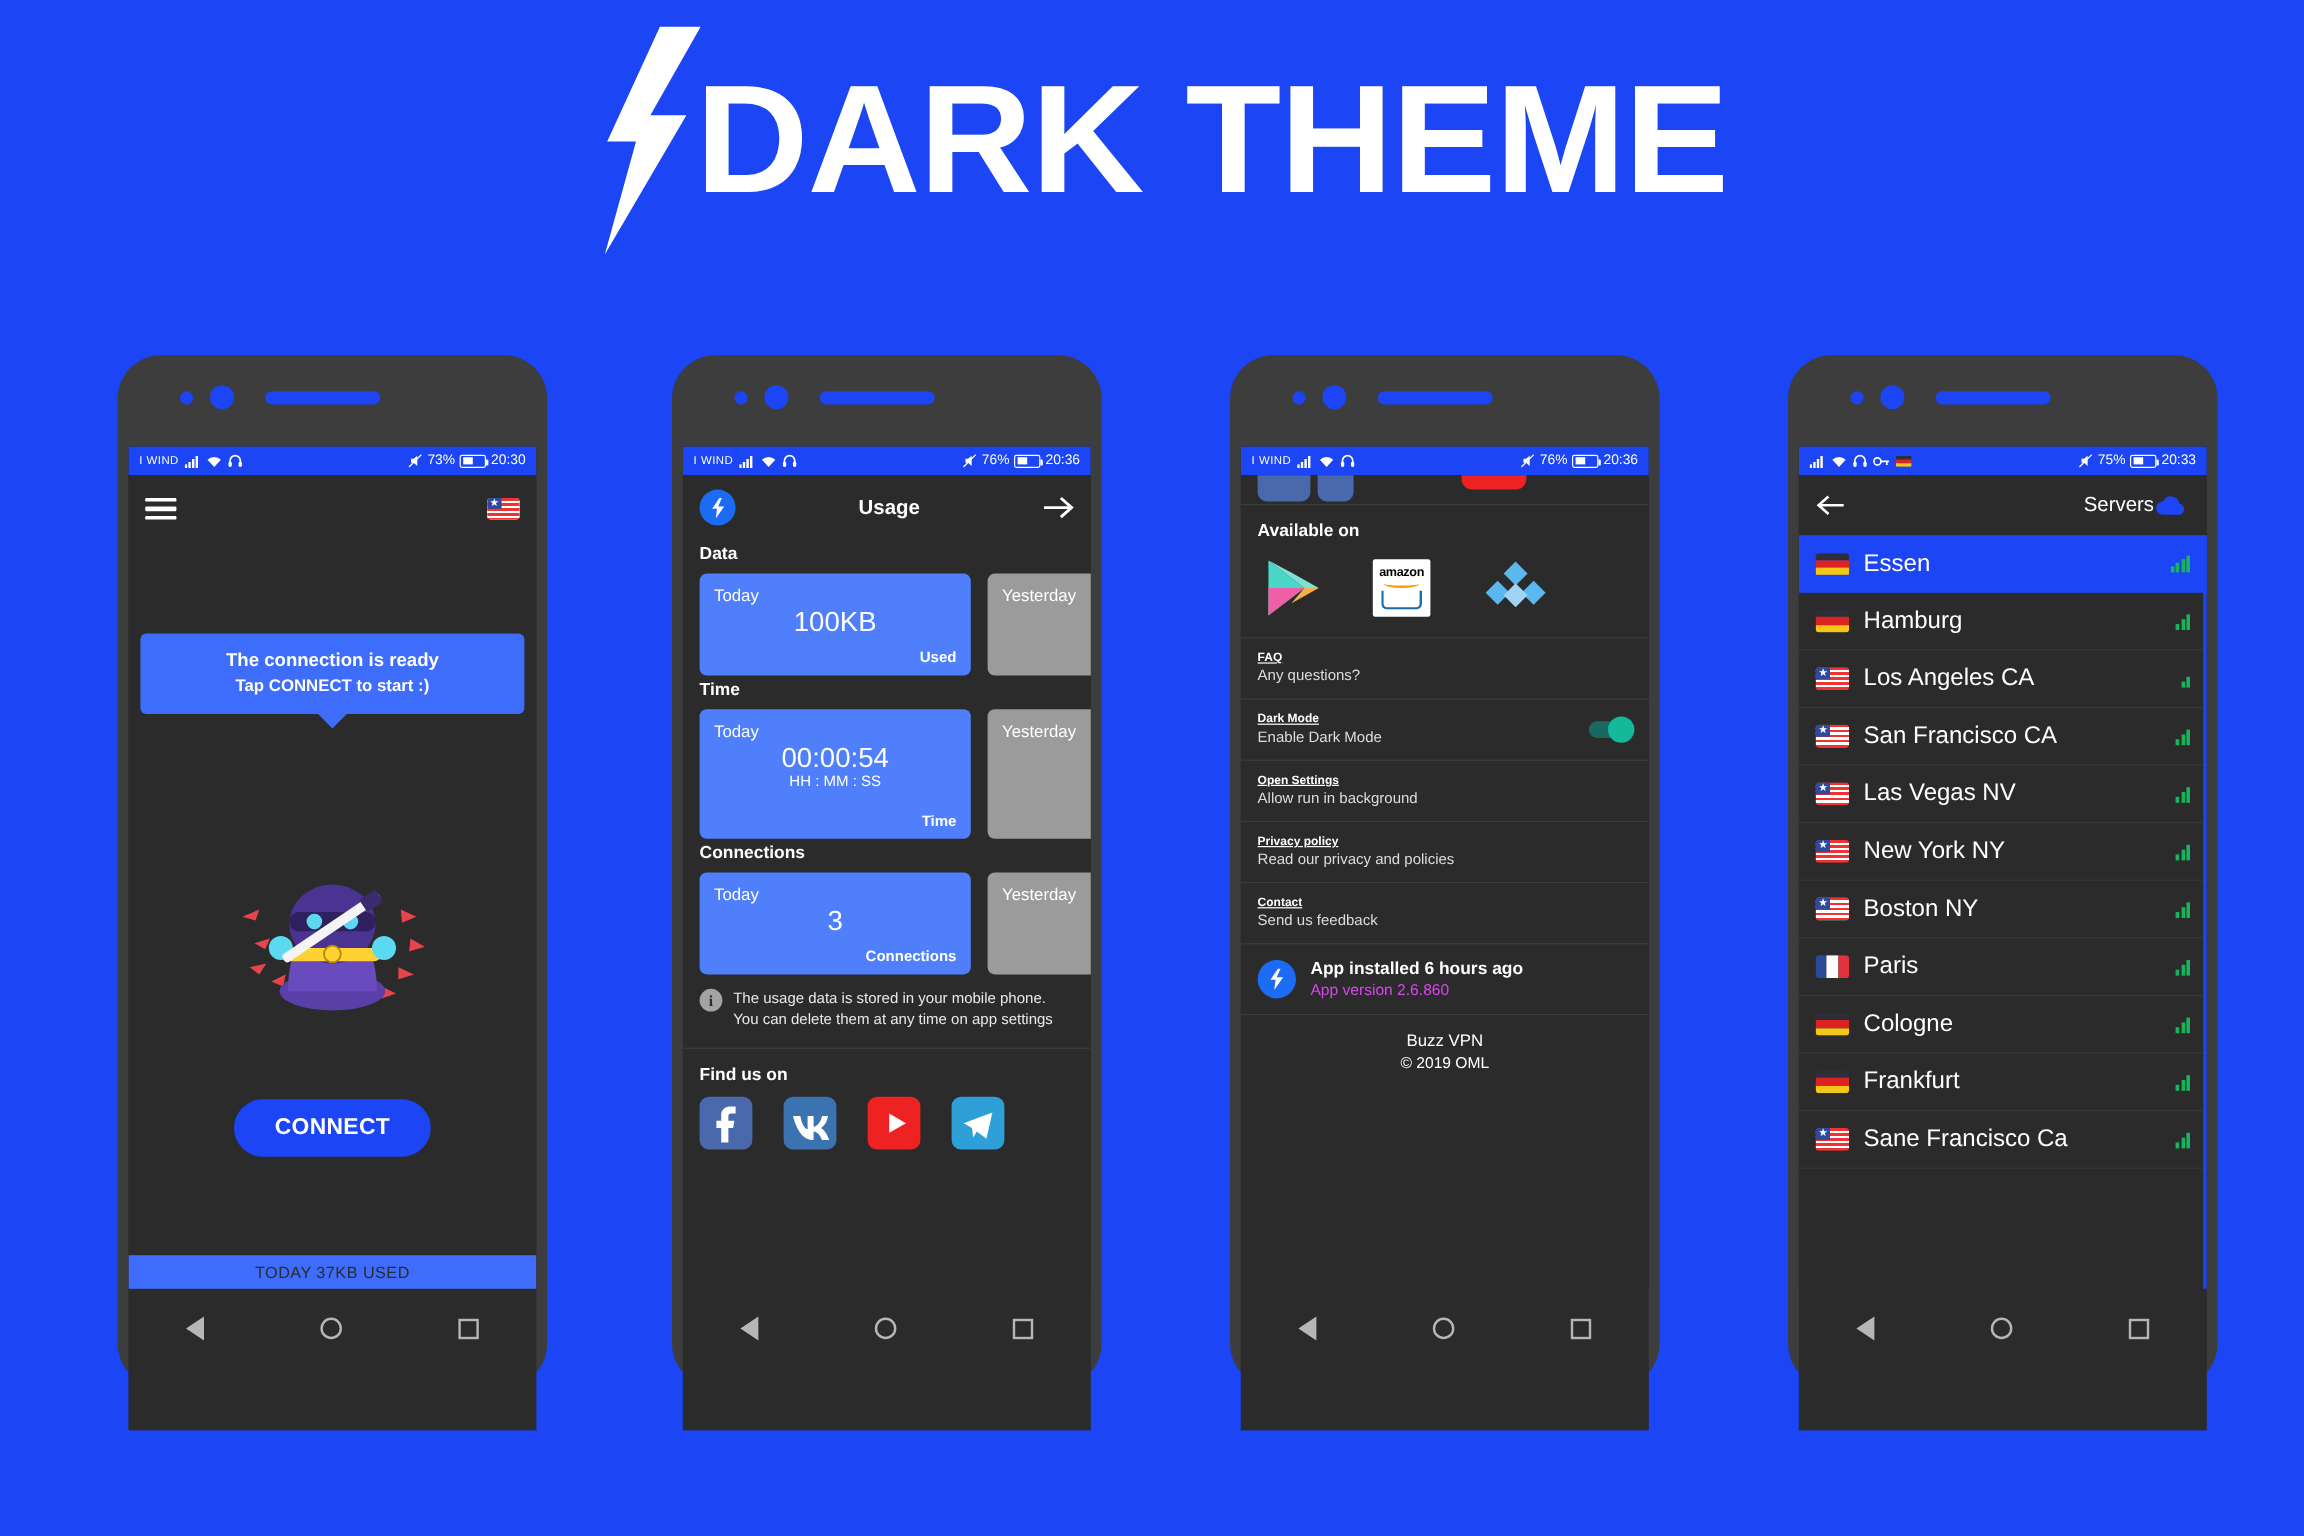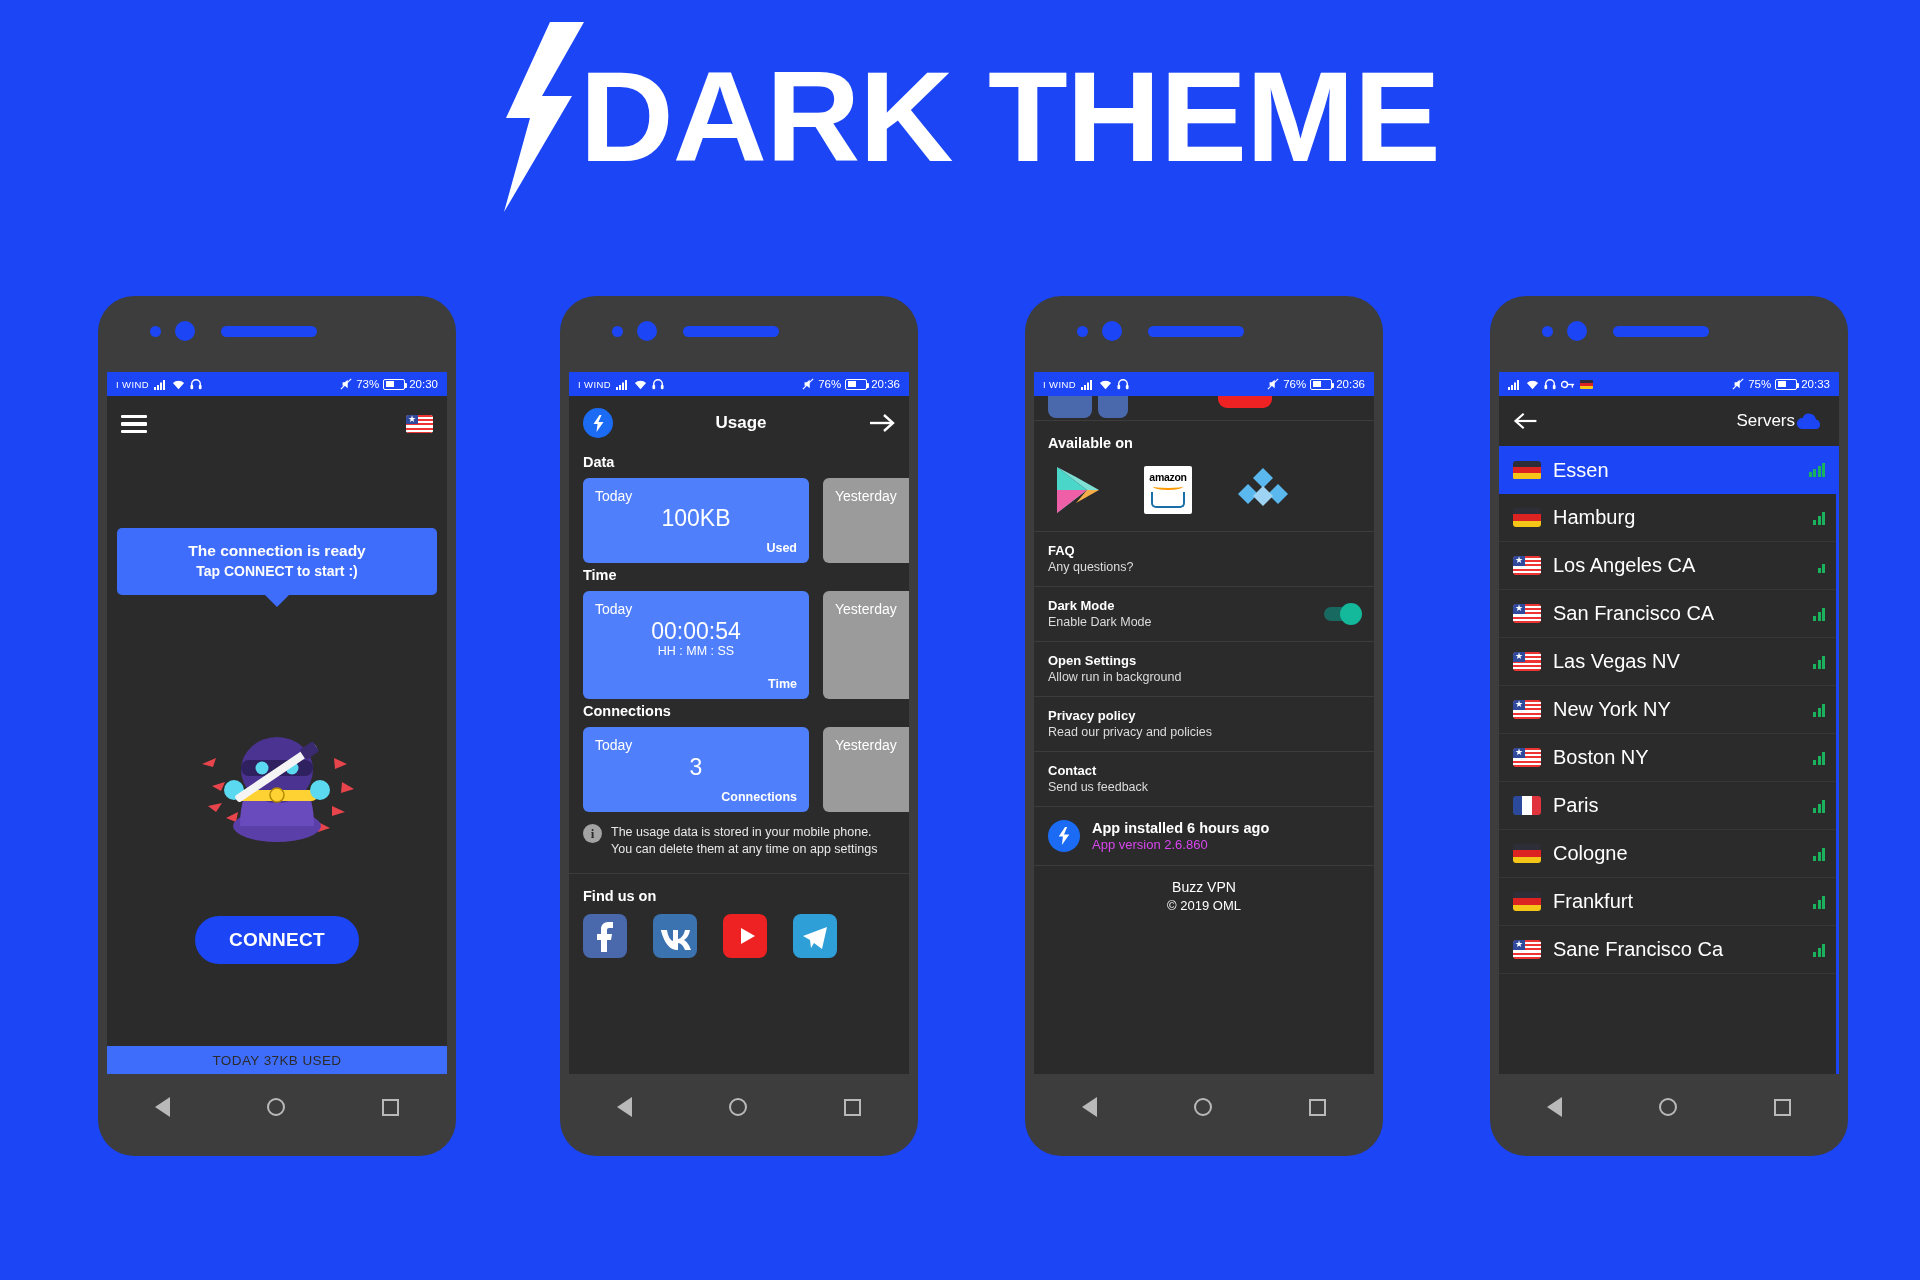--- a/index.html
+++ b/index.html
@@ -44,21 +44,21 @@
   .notch-row {
     position: absolute; top: 22px; left: 0; right: 0; height: 26px;
     display: flex; align-items: center; gap: 14px; padding-left: 52px;
   }
   .dot-sm { width: 11px; height: 11px; border-radius: 50%; background: #1B45F5; }
   .dot-md { width: 20px; height: 20px; border-radius: 50%; background: #1B45F5; }
   .speaker { width: 96px; height: 11px; border-radius: 6px; background: #1B45F5; margin-left: 12px; }
 
   .screen {
     position: absolute; left: 9px; top: 76px;
-    width: 340px; height: 702px;
+    width: 340px; height: 820px;
     background: #2b2b2b;
     overflow: hidden;
   }
 
   .navbar {
     position: absolute; left: 9px; bottom: 22px; width: 340px; height: 54px;
     display: flex; align-items: center; justify-content: space-around;
   }
   .nav-back, .nav-home, .nav-recent { opacity: .85; }
   .nav-back { width: 0; height: 0; border-top: 10px solid transparent; border-bottom: 10px solid transparent; border-right: 15px solid #cfcfcf; }
@@ -149,21 +149,21 @@
   .hr { height: 1px; background: #3c3c3c; }
   .p3-sec { padding: 14px 14px 0; }
   .p3-sec-title { font-size: 14.5px; font-weight: bold; }
   .stores { display: flex; align-items: center; gap: 44px; padding: 14px 14px 16px 20px; }
   .amazon-box { width: 48px; height: 48px; background: #fff; border-radius: 2px; display:flex; flex-direction:column; align-items:center; justify-content:center; }
   .amazon-word { font-size: 10.5px; font-weight: bold; color: #000; letter-spacing:-.3px; line-height:1; }
   .amazon-smile { width: 30px; height: 7px; border-bottom: 2.5px solid #f90; border-radius: 0 0 50% 50%; margin-top:1px; }
   .amazon-cart { width: 34px; height: 16px; border: 2.5px solid #1a6ea8; border-top: none; border-radius: 0 0 5px 5px; margin-top: 2px; }
 
   .srow { padding: 11px 14px 12px; position: relative; }
-  .srow .st { font-size: 13px; font-weight: bold; }
+  .srow .st { font-size: 10px; font-weight: bold; text-decoration: underline; }
   .srow .ss { font-size: 12.5px; color: #dcdcdc; margin-top: 2px; }
   .toggle { position: absolute; right: 14px; top: 50%; transform: translateY(-50%); width: 36px; height: 14px; border-radius: 7px; background: #186a60; }
   .toggle i { position: absolute; right: -2px; top: -4px; width: 22px; height: 22px; border-radius: 50%; background: #14b89a; display: block; }
 
   .verrow { display: flex; align-items: center; gap: 12px; padding: 13px 14px; }
   .ver-circ { width: 32px; height: 32px; border-radius: 50%; background: #1B6BF5; display:flex; align-items:center; justify-content:center; flex:0 0 auto; }
   .ver-t { font-size: 14.5px; font-weight: bold; }
   .ver-s { font-size: 13px; color: #d946ef; margin-top: 1px; }
   .p3-foot { text-align: center; padding: 13px 0 12px; }
   .p3-foot .a { font-size: 14px; }

